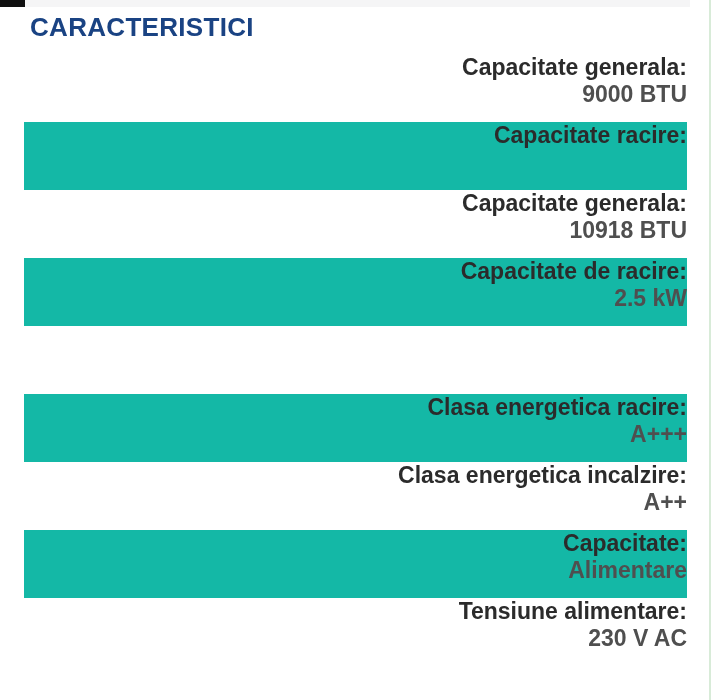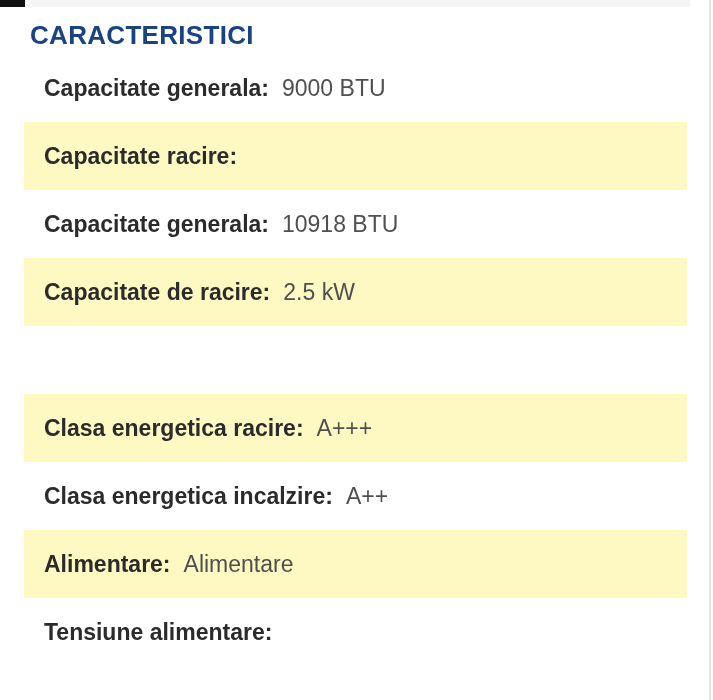--- a/index.html
+++ b/index.html
@@ -20,39 +20,40 @@
   }
   .top-strip .gray-fragment {
     position:absolute; left:25px; top:0; width:665px; height:7px;
     background:#f5f5f6;
   }
   .right-edge-line {
     position:absolute; top:0; bottom:0; right:2px; width:2px;
     background:#d8ebd8;
   }
   .heading {
-    position:absolute; left:30px; top:20px;
+    position:absolute; left:30px; top:12px;
     font-size:26px; font-weight:800; letter-spacing:0.3px;
     color:#1a4383;
   }
   .rows {
     position:absolute; top:54px; left:24px; width:663px;
   }
   .spec-row {
     height:68px;
-    display:flex; align-items:center;
+    display:flex; align-items:flex-end;
     padding-left:20px;
+    flex-direction:column;
   }
-  .spec-row.alt { background:#fef9c3; }
+  .spec-row.alt { background:#14b8a6; }
   .spec-label {
     font-size:23px; font-weight:700; color:#2b2b2b;
     white-space:pre;
   }
   .spec-value {
-    font-size:23px; font-weight:400; color:#4f4f4f;
+    font-size:23px; font-weight:700; color:#4f4f4f;
     margin-left:13px;
     white-space:pre;
   }
 </style>
 </head>
 <body>
 
 <div class="page">
 
   <div class="top-strip">
@@ -91,22 +92,23 @@
       <span class="spec-label">Clasa energetica racire:</span>
       <span class="spec-value">A+++</span>
     </div>
 
     <div class="spec-row">
       <span class="spec-label">Clasa energetica incalzire:</span>
       <span class="spec-value">A++</span>
     </div>
 
     <div class="spec-row alt">
-      <span class="spec-label">Alimentare:</span>
+      <span class="spec-label">Capacitate:</span>
       <span class="spec-value">Alimentare</span>
     </div>
 
     <div class="spec-row">
       <span class="spec-label">Tensiune alimentare:</span>
+      <span class="spec-value">230 V AC</span>
     </div>
   </div>
 
 </div>
 
 </body></html>

